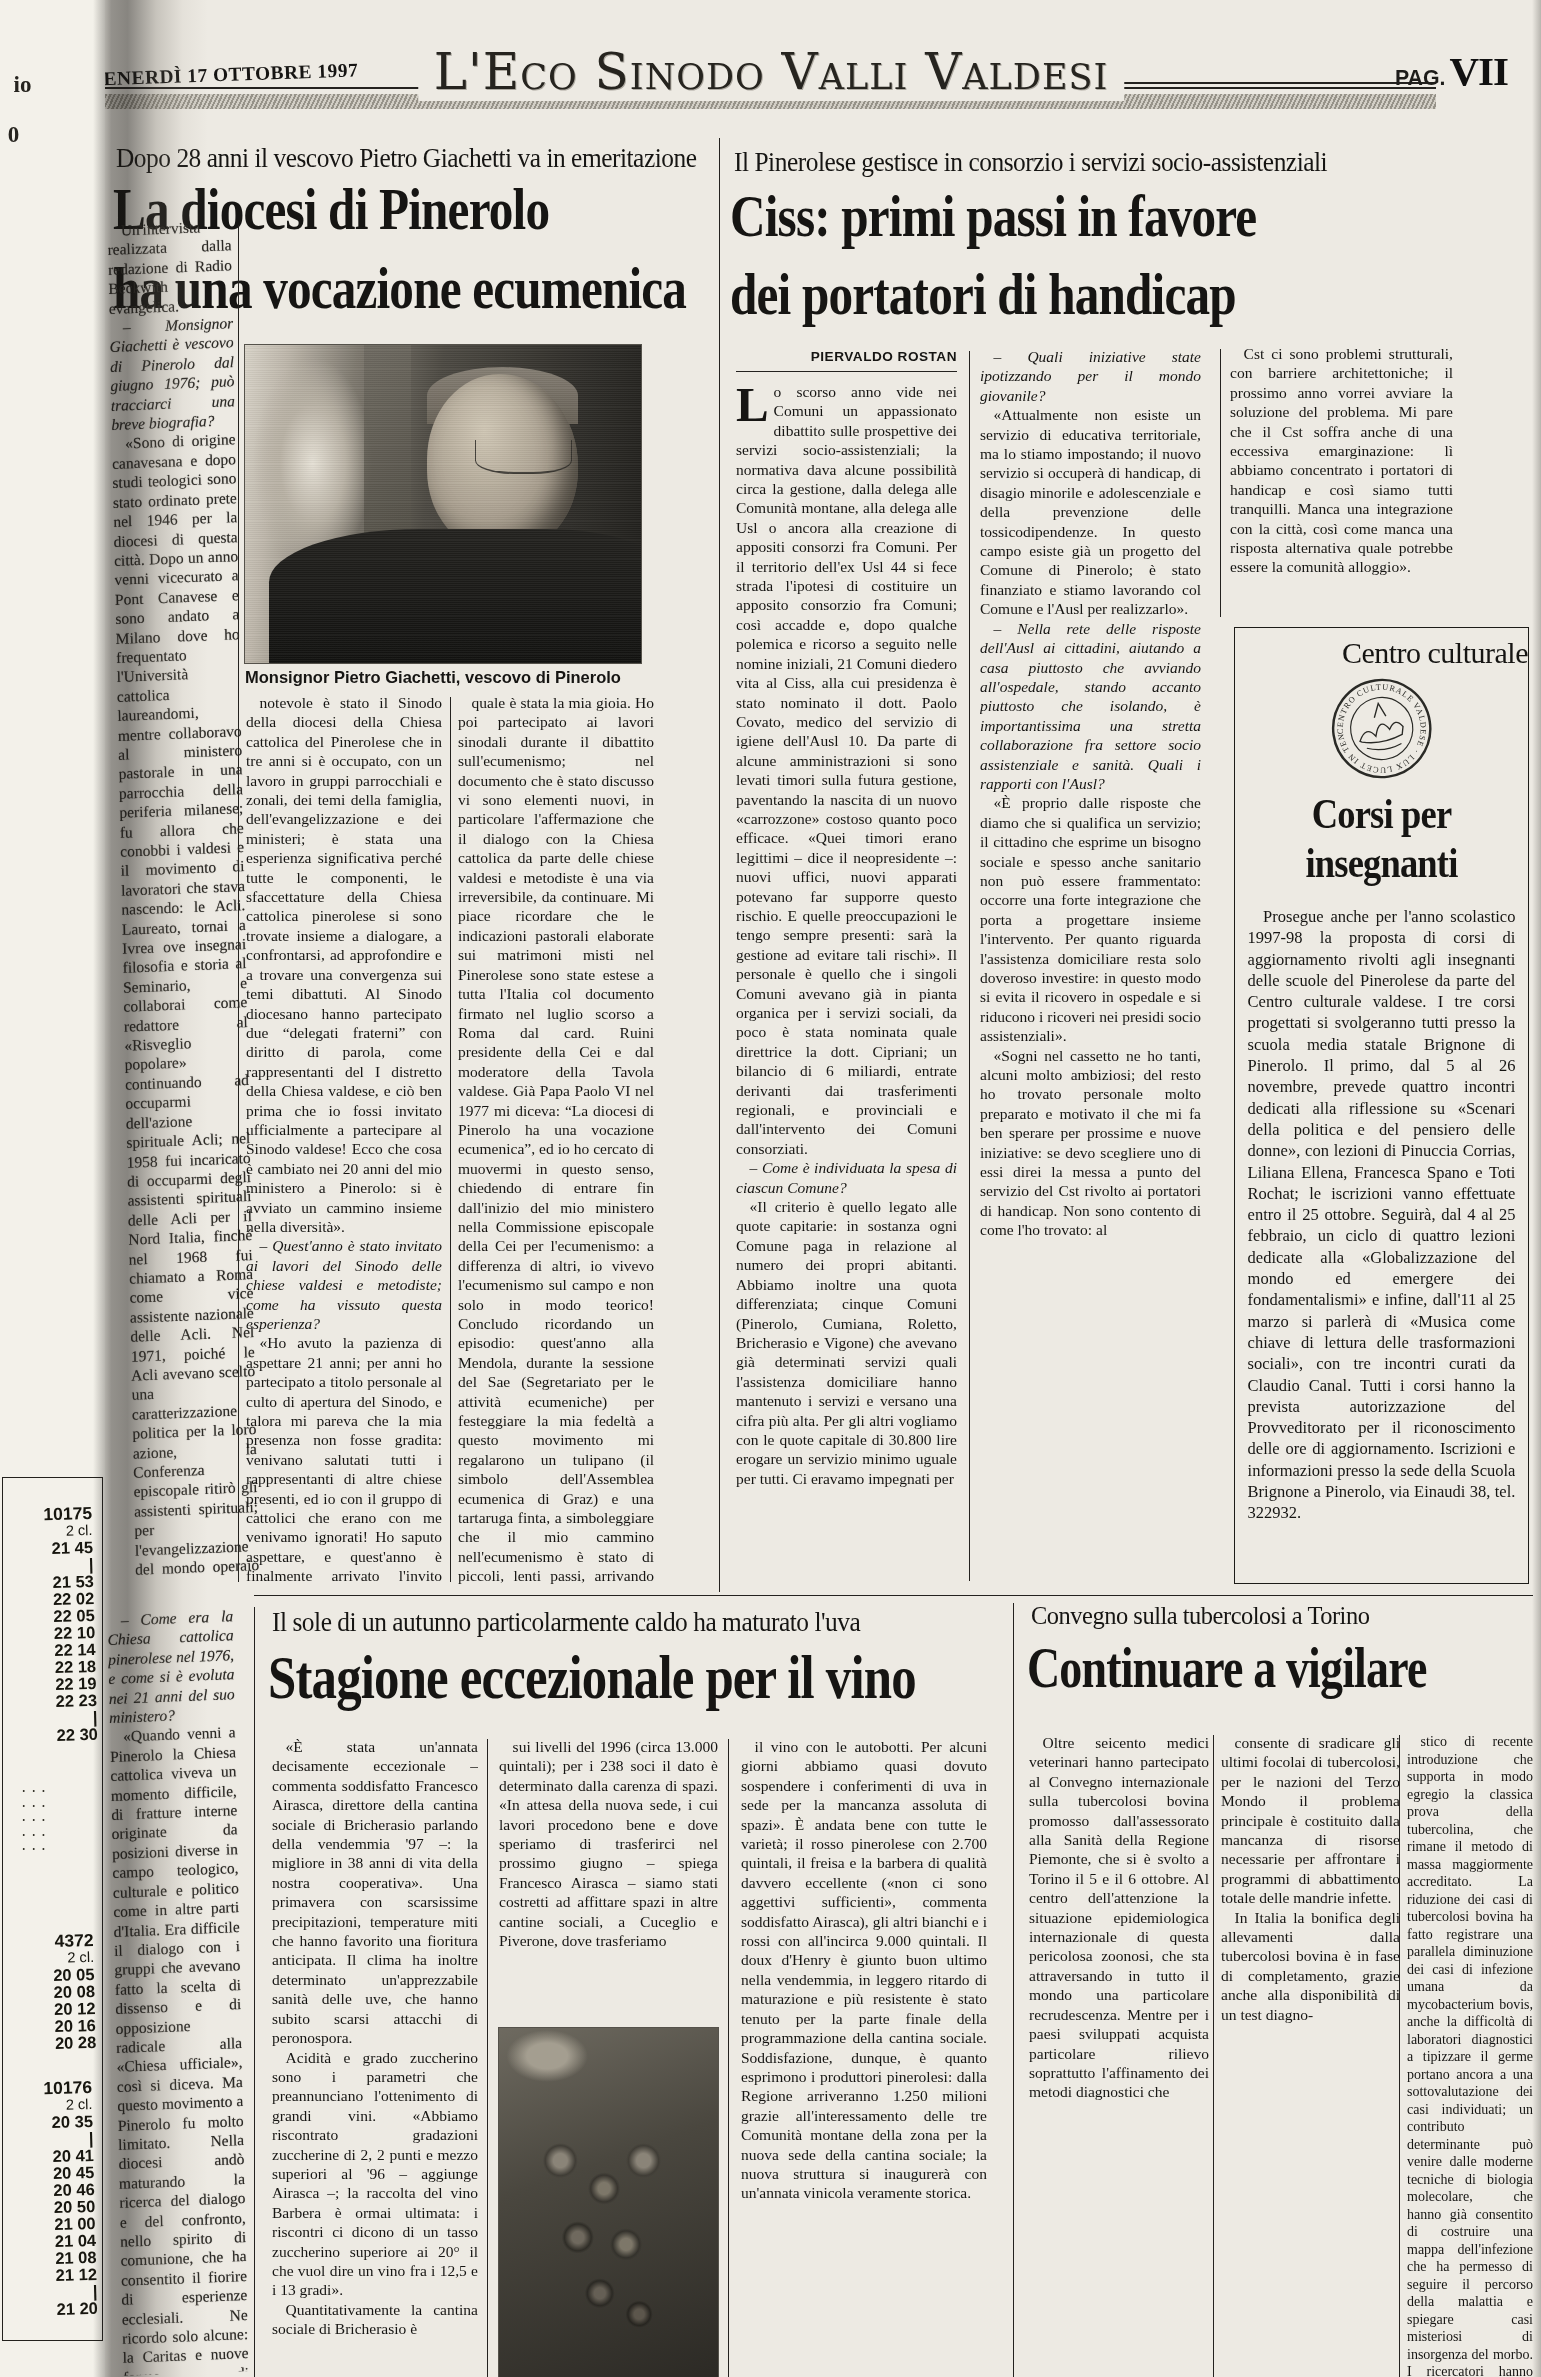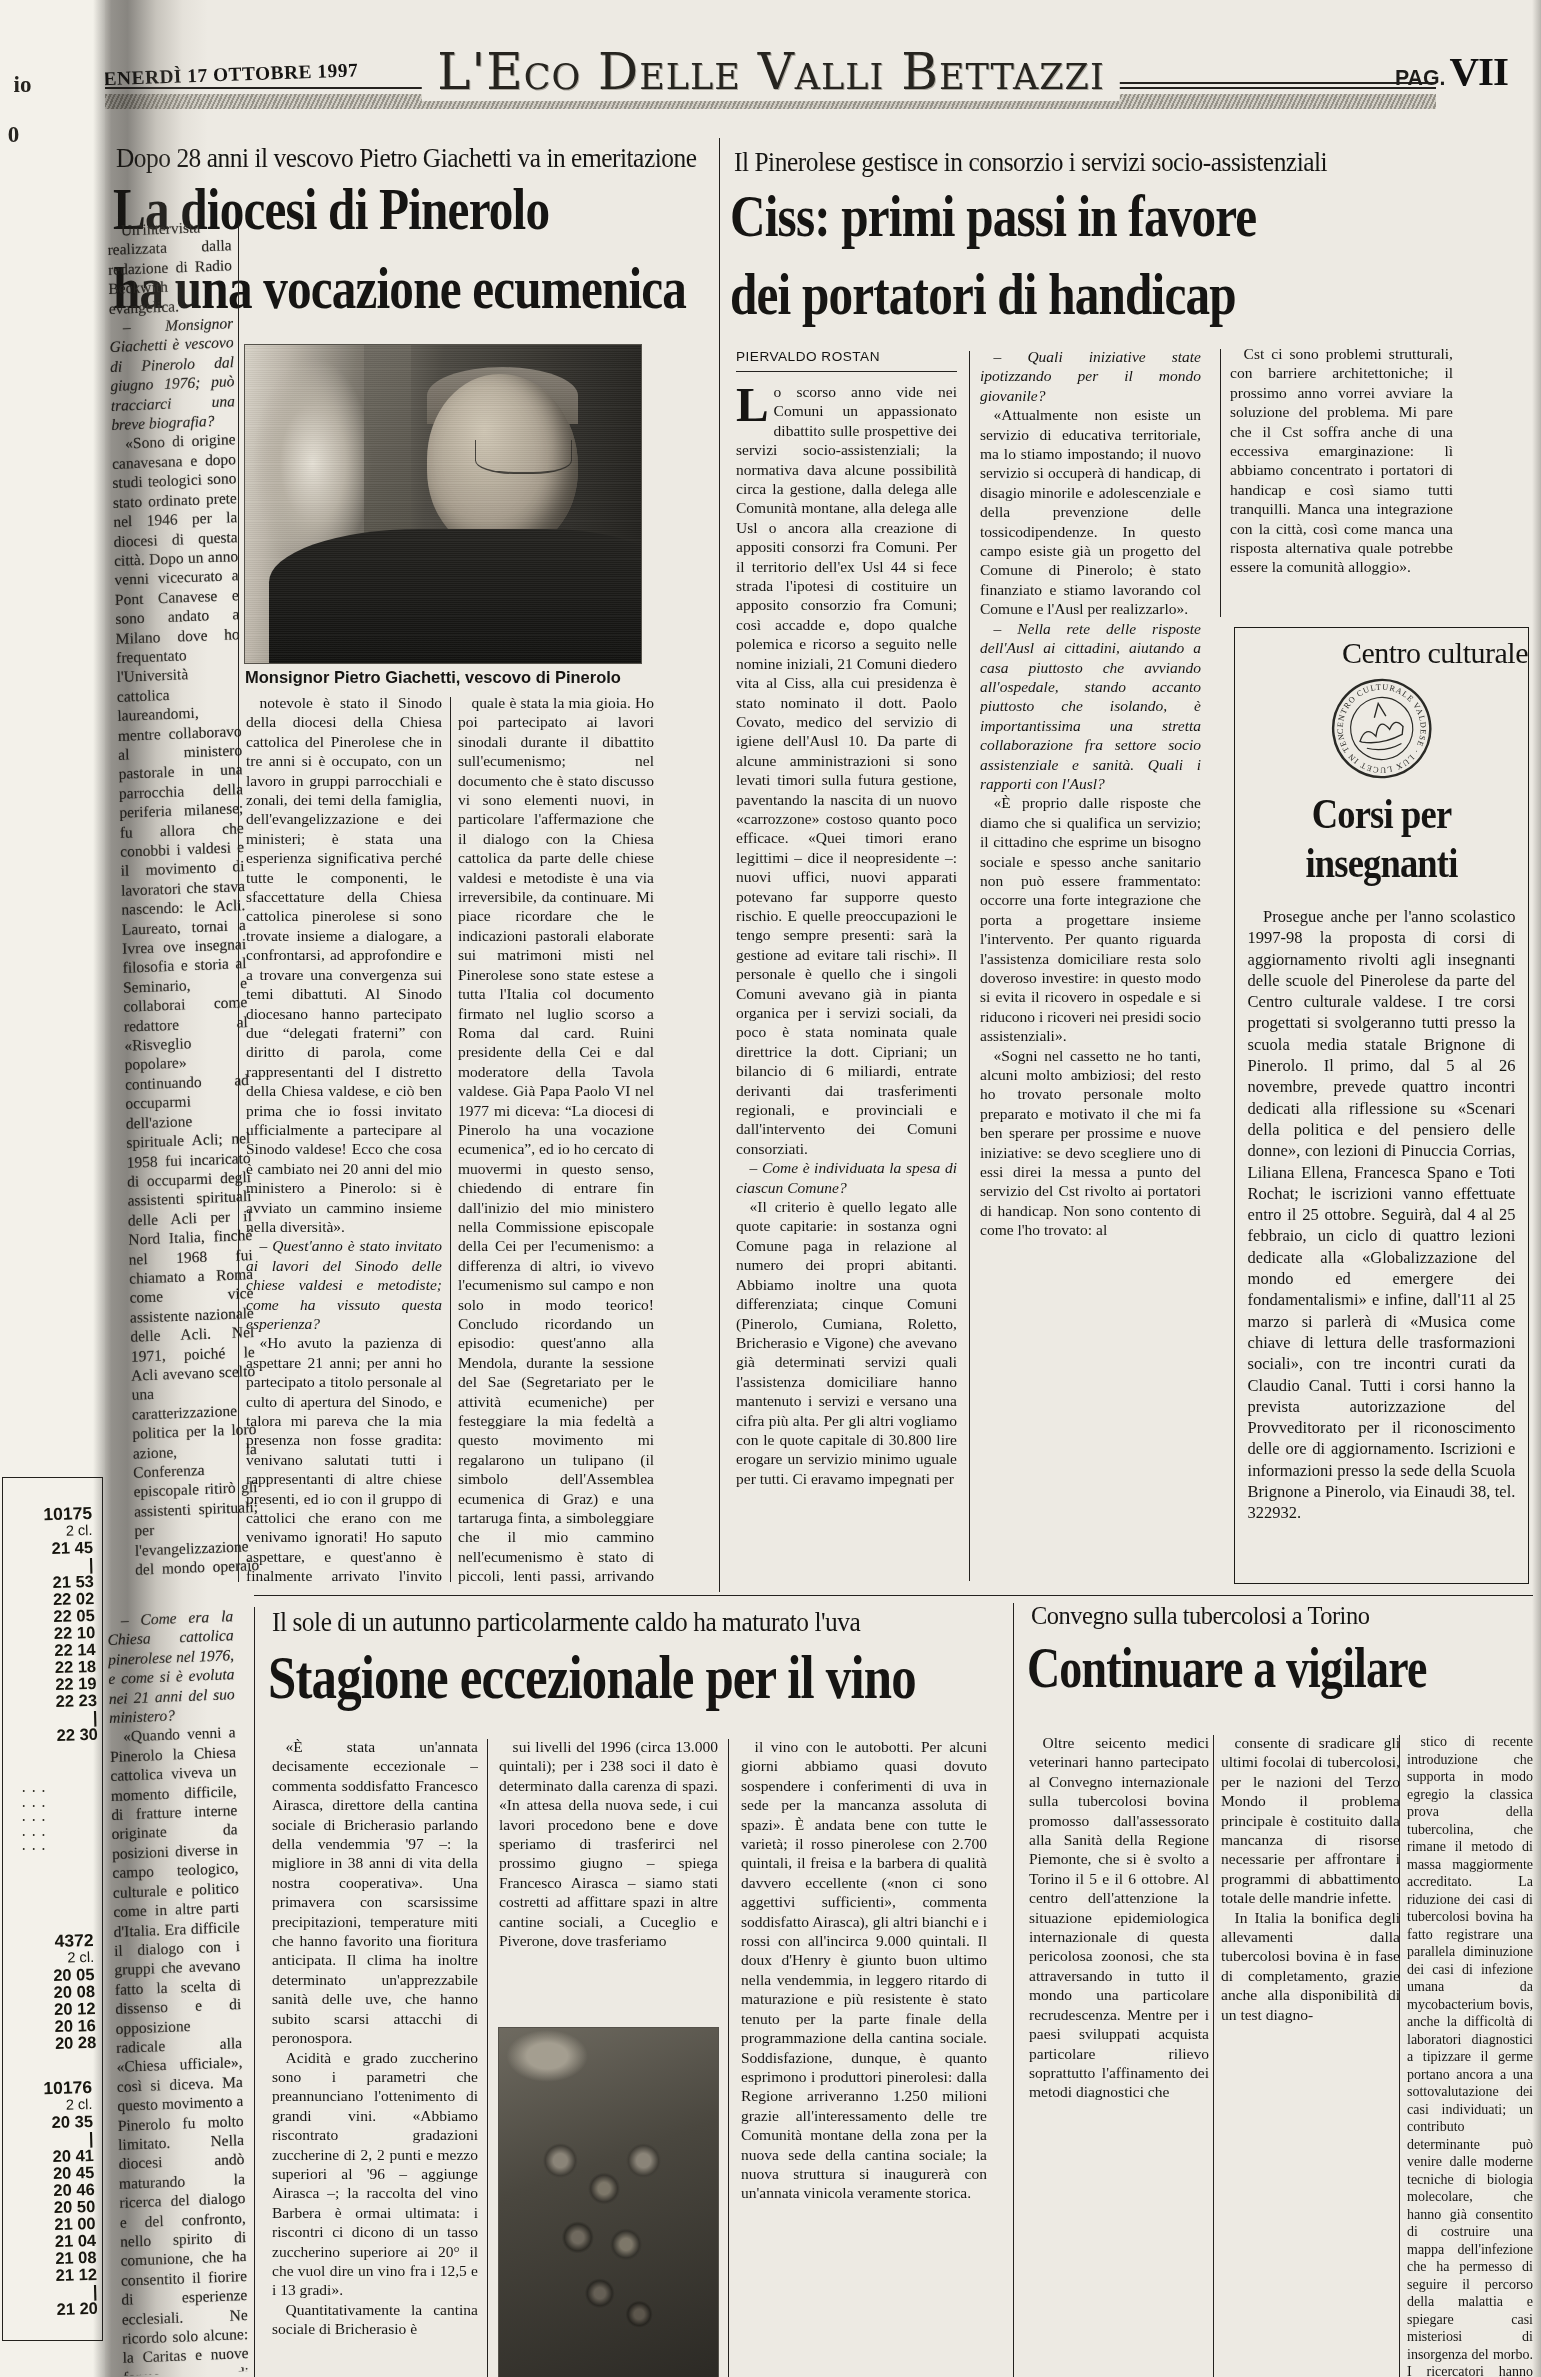--- a/index.html
+++ b/index.html
@@ -77,22 +77,22 @@
       radial-gradient(58px 37px at 22% 8%,#a49e90 0 35%,rgba(0,0,0,0) 70%),
       radial-gradient(25px 25px at 28% 38%,#8a8478 0 28%,#403d36 60%,rgba(0,0,0,0) 70%),
       radial-gradient(23px 23px at 48% 46%,#7d7769 0 26%,#38352f 58%,rgba(0,0,0,0) 70%),
       radial-gradient(25px 25px at 66% 38%,#8a8478 0 28%,#403d36 60%,rgba(0,0,0,0) 70%),
       radial-gradient(23px 23px at 36% 60%,#6f695e 0 26%,#2f2d27 58%,rgba(0,0,0,0) 70%),
       radial-gradient(23px 23px at 58% 62%,#7d7769 0 26%,#34322c 58%,rgba(0,0,0,0) 70%),
       radial-gradient(21.3px 21.3px at 46% 76%,#655f55 0 26%,#2b2924 58%,rgba(0,0,0,0) 70%),
       radial-gradient(19.4px 19.4px at 64% 82%,#5c564c 0 26%,#272520 58%,rgba(0,0,0,0) 70%),
       linear-gradient(160deg,#6e6a60 0%,#4a473f 40%,#2c2a25 100%);}
   
-  .byline{position:absolute;text-align:left;font-family:"Liberation Sans",sans-serif;
-          font-weight:normal;font-size:13.6px;letter-spacing:0.5px;}
+  .byline{position:absolute;text-align:right;font-family:"Liberation Sans",sans-serif;
+          font-weight:bold;font-size:13.6px;letter-spacing:0.5px;}
   
   .centro-box{position:absolute;left:1234px;top:627px;width:293px;height:955px;
               border:1.9px solid #1d1c18;background:#edeae3;}
   .centro-header{position:absolute;top:7.8px;left:0;width:100%;text-align:right;font-size:30px;
                  letter-spacing:-0.5px;}
   .seal{position:absolute;top:50px;left:50%;transform:translate(-50%,0) rotate(-8deg);}
   .centro-title{position:absolute;left:0;width:100%;text-align:center;font-weight:bold;
                 font-size:43px;letter-spacing:-1px;transform:scaleX(.85);}
   .centro-body{position:absolute;left:12.6px;right:12.6px;top:278px;bottom:7.8px;text-align:justify;
                font-size:16.5px;line-height:21.3px;overflow:hidden;}
@@ -100,21 +100,21 @@
 </style>
 </head>
 <body>
 
 <div class="page">
 
   <div class="ghost">OBRE 19</div>
   <div class="date">VENERDÌ 17 OTTOBRE 1997</div>
   <div class="hrule" style="left:58px;top:87px;width:417px;"></div>
   <div class="band" style="left:58px;width:1378px;"></div>
-  <div class="masthead">L'Eco Delle Valli Bettazzi</div>
+  <div class="masthead">L'Eco Sinodo Valli Valdesi</div>
   <div class="hrule" style="left:992px;top:82px;width:444px;"></div>
   <div class="hrule" style="left:992px;top:87px;width:444px;"></div>
   <div class="pagbox">
     <span class="pag-label">PAG.</span>
     <span class="pag-num">VII</span>
   </div>
 
   <div class="margin-strip">
     <div class="frag" style="left:13.6px;top:72px;">io</div>
     <div class="frag" style="left:7.8px;top:122px;">0</div>

